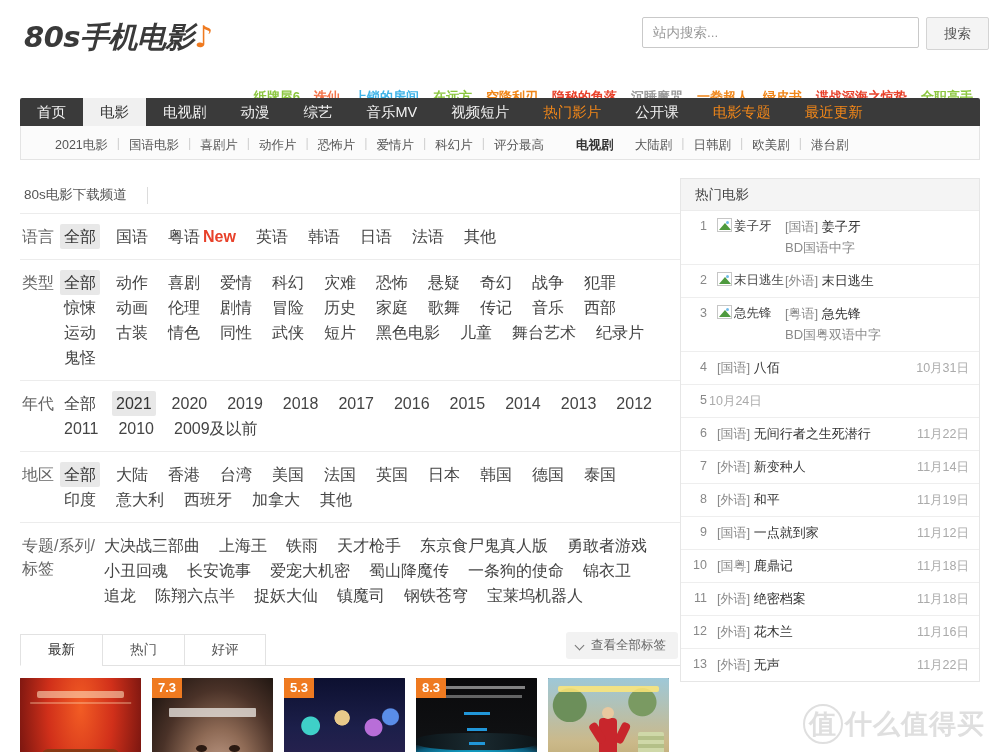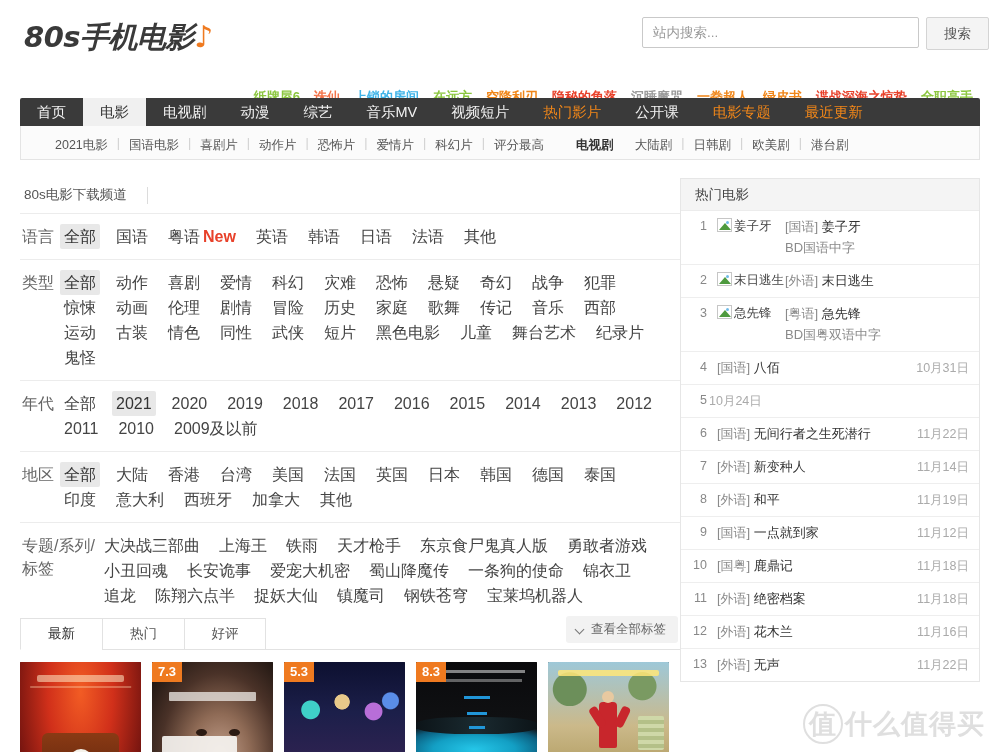--- a/index.html
+++ b/index.html
@@ -94,21 +94,21 @@
   .filter-items .fi {
     color: #444; margin-right: 12px; cursor: pointer; white-space: nowrap;
     padding: 1px 4px; border-radius: 2px;
   }
   .filter-items .fi.sel { background: #e8e8e8; color: #333; }
   .filter-items .fi .new { color: #e8412a; font-weight: bold; margin-left: 3px; }
   .filter-row.tags { border-bottom: none; padding-bottom: 4px; }
   .filter-row.tags .filter-items .fi { margin-right: 11px; }
 
   
-  .tabs-row { position: relative; margin-top: 6px; height: 32px; }
+  .tabs-row { position: relative; margin-top: 22px; height: 32px; }
   .tabs { display: flex; position: relative; z-index: 2; }
   .tab {
     width: 82px; height: 32px; line-height: 30px; text-align: center;
     font-size: 13.5px; color: #555; border: 1px solid #e2e2e2;
     border-right: none; background: #fff; cursor: pointer;
   }
   .tab:last-child { border-right: 1px solid #e2e2e2; }
   .tab.active { color: #333; border-bottom-color: #fff; }
   .tabs-underline {
     position: absolute; left: 0; bottom: 0; width: 660px;

